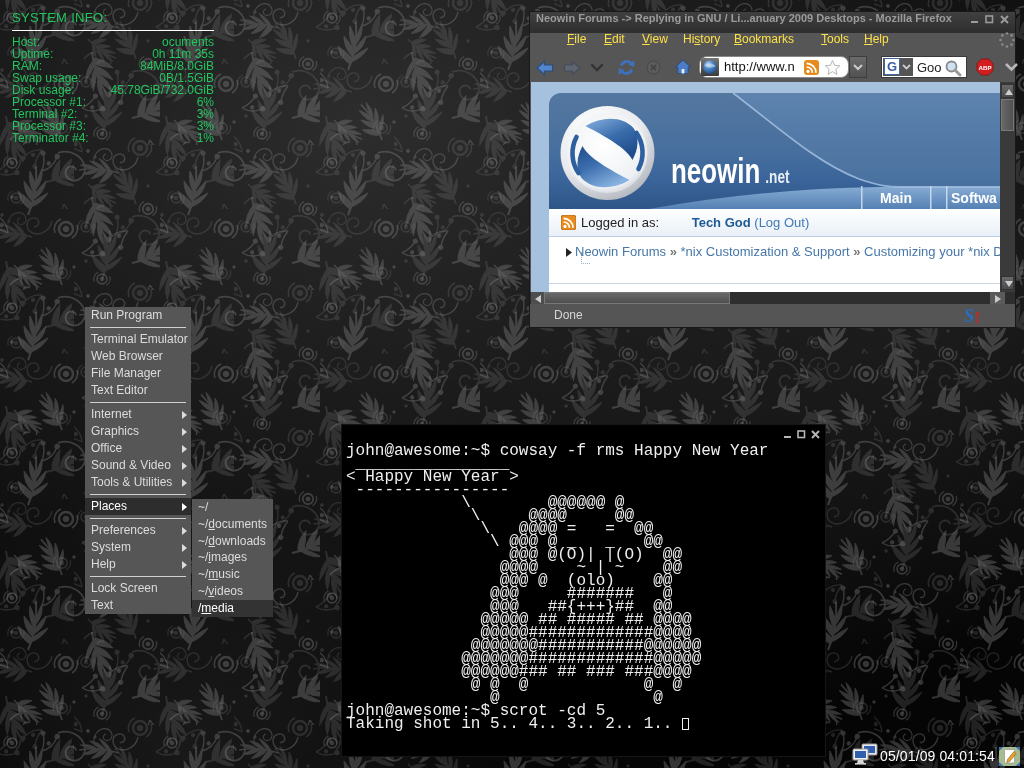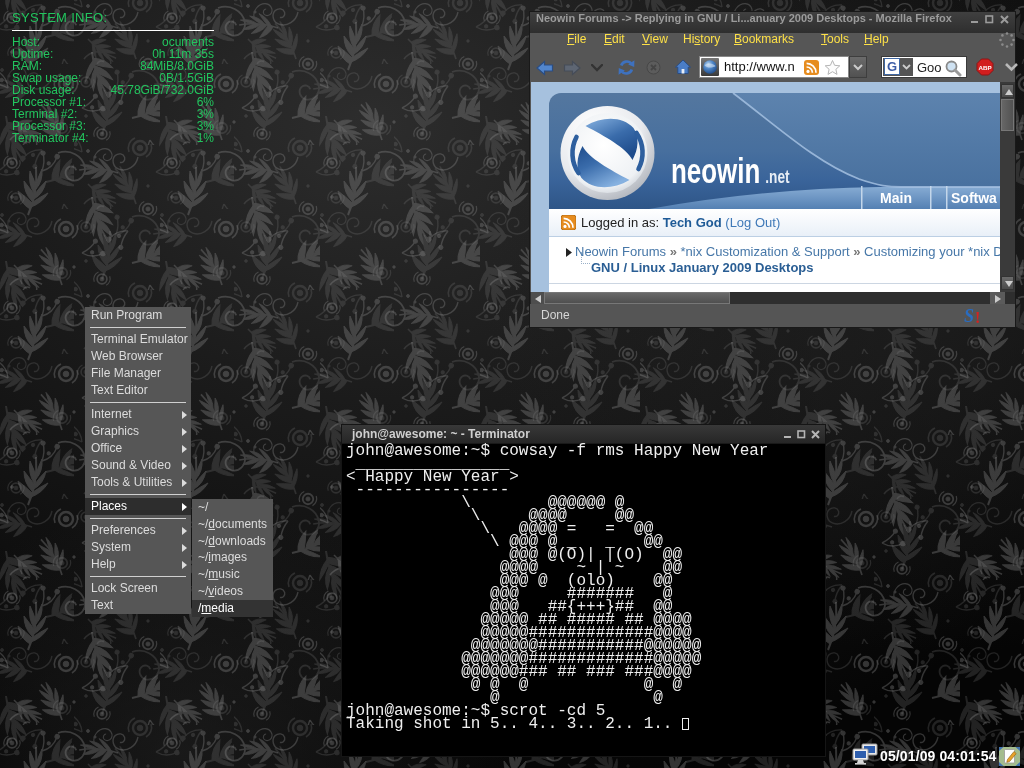--- a/index.html
+++ b/index.html
@@ -36,21 +36,21 @@
 #ff-title{position:absolute;left:0;top:0;right:0;height:21px;
  background:linear-gradient(#404040,#2e2e2e);color:#9b9b9b;font-size:11px;font-weight:bold;
  line-height:13px;padding-left:6px;box-sizing:border-box;white-space:nowrap;overflow:hidden;}
 #ff-menubar{position:absolute;left:0;top:13px;right:0;height:26px;color:#fde047;font-size:12px;margin-left:31px;}
 #ff-menubar span{position:absolute;top:0;line-height:28px;}
 #ff-toolbar{position:absolute;left:0;top:39px;right:0;height:31px;}
 #ff-content{position:absolute;left:1px;top:70px;width:469px;height:210px;background:#a6c1de;overflow:hidden;}
 #vscroll{position:absolute;left:470px;top:70px;width:15px;height:210px;background:#3a3a3a;}
 #hscroll{position:absolute;left:0;top:280px;width:485px;height:12px;background:#2e2e2e;}
 #ff-status{position:absolute;left:0px;top:292px;right:0;height:23px;background:#555;
- color:#d6d6d6;font-size:12px;line-height:23px;padding-left:11px;box-sizing:border-box;}
+ color:#d6d6d6;font-size:12px;line-height:23px;padding-left:24px;box-sizing:border-box;}
 
 
 #nw-head{position:absolute;left:18px;top:11px;width:451px;height:116px;
  background:linear-gradient(#54779f 0%,#476f9e 50%,#3a649a 75%,#2e5587 100%);
  border-radius:12px 0 0 0;overflow:hidden;}
 #nw-login{position:absolute;left:18px;top:127px;width:451px;height:28px;
  background:linear-gradient(#ffffff,#e9f0f8);border-bottom:1px solid #bccfe4;
  font-size:13px;color:#222;box-sizing:border-box;}
 #nw-body{position:absolute;left:18px;top:155px;width:485px;height:55px;background:#fff;}
 .bc{position:absolute;font-size:13px;color:#4677a8;white-space:nowrap;}
@@ -58,21 +58,21 @@
 
 #term{position:absolute;left:341px;top:424px;width:485px;height:333px;
  background:#000;border:1px solid #151515;box-sizing:border-box;}
 #term-title{position:absolute;left:0;top:0;right:0;height:19px;
  background:linear-gradient(#383838,#262626);border-bottom:1px solid #191919;
  color:#cfcfcf;font-weight:bold;font-size:12px;line-height:19px;padding-left:10px;box-sizing:border-box;}
 #term-text{position:absolute;left:4px;top:20px;color:#efefef;
  font-family:"Liberation Mono",monospace;font-size:16px;line-height:13px;white-space:pre;}
 
 
-#clock{position:absolute;left:880px;top:748px;color:#fff;font-size:14px;font-weight:bold;letter-spacing:0.12px;}
+#clock{position:absolute;left:880px;top:748px;color:#fff;font-size:14px;font-weight:normal;letter-spacing:0.12px;}
 </style>
 </head>
 <body>
 <svg id="wall" width="1024" height="768">
 <defs>
 <g id="feather">
   <path d="M0,0 Q10,-22 8,-48" fill="none" stroke-width="2"></path>
   <path d="M2,-6 Q-8,-12 -10,-24 Q-2,-18 4,-12z"></path>
   <path d="M4,-14 Q-4,-22 -4,-34 Q2,-26 7,-20z"></path>
   <path d="M6,-22 Q0,-32 2,-44 Q7,-34 8,-27z"></path>
@@ -292,21 +292,21 @@
       <path d="M0.6,15.8 L0.8,9 L6.8,11.4 Z" fill="#3e71be"></path>
     </svg>
     <svg class="abs" style="left:116px;top:9px" width="15" height="15" viewBox="0 0 15 15">
       <circle cx="7.5" cy="7.5" r="6.5" fill="#5c5c5c" stroke="#474747"></circle>
       <path d="M5,5 L10,10 M10,5 L5,10" stroke="#454545" stroke-width="1.8"></path>
     </svg>
     <svg class="abs" style="left:145px;top:8px" width="16" height="16" viewBox="0 0 16 16">
       <path d="M8,1 L15.5,8.2 L13.2,8.2 L13.2,14.5 L2.8,14.5 L2.8,8.2 L0.5,8.2 Z" fill="#4a7dc6" stroke="#2a4d83" stroke-width="1"></path>
       <rect x="6.6" y="10" width="2.8" height="4.5" fill="#e8eef6"></rect>
     </svg>
-    <div class="abs" style="left:169px;top:5px;width:150px;height:22px;background:#fff;border:1px solid #888;border-radius:0;box-sizing:border-box;">
+    <div class="abs" style="left:169px;top:5px;width:150px;height:22px;background:#fff;border:1px solid #888;border-radius:8px;box-sizing:border-box;">
       <div class="abs" style="left:1px;top:1px;width:18px;height:18px;background:linear-gradient(#777,#3a3a3a);border-radius:1px;">
         <svg width="18" height="18" viewBox="0 0 18 18">
           <defs>
               <radialGradient id="favg" cx="38%" cy="30%" r="75%">
                 <stop offset="0%" stop-color="#b8d4ee"></stop>
                 <stop offset="45%" stop-color="#4f86c6"></stop>
                 <stop offset="100%" stop-color="#1d4a88"></stop>
               </radialGradient>
             </defs>
           <circle cx="9" cy="9" r="6.8" fill="url(#favg)"></circle>
@@ -415,30 +415,29 @@
           <text x="131" y="0" font-size="19" font-weight="bold" fill="#e8eef5" font-family="Liberation Sans">.net</text>
         </g>
       </svg>
     </div>
     <div id="nw-login">
       <svg class="abs" style="left:12px;top:6px" width="15" height="15" viewBox="0 0 15 15">
         <rect width="15" height="15" rx="3" fill="#e68c1f" stroke="#b96f15"></rect>
         <circle cx="4" cy="11.4" r="1.6" fill="#fff"></circle>
         <path d="M2.6,7 A5.8,5.8 0 0 1 8.4,12.8 M2.6,3.4 A9.4,9.4 0 0 1 12,12.8" fill="none" stroke="#fff" stroke-width="1.7"></path>
       </svg>
-      <span class="abs" style="left:32px;top:6px;">Logged in as: <b style="color:#1e5a96;">Tech God</b> <span style="color:#3f79b8">(Log Out)</span></span>
+      <span class="abs" style="left:32px;top:6px;">Logged in as: <b style="color:#1e5a96;margin-left:29px;">Tech God</b> <span style="color:#3f79b8">(Log Out)</span></span>
     </div>
     <div id="nw-body">
       <svg class="abs" style="left:16px;top:11px" width="8" height="9" viewBox="0 0 8 9">
           <path d="M1,0 L7,4.5 L1,9 Z" fill="#222"></path>
         </svg>
       <div class="abs" style="left:32px;top:15px;width:1px;height:12px;border-left:1px dotted #9ab0c8;"></div>
       <div class="abs" style="left:32px;top:26px;width:9px;height:1px;border-top:1px dotted #9ab0c8;"></div>
       <span class="bc" style="left:26px;top:7px;">Neowin Forums <b style="color:#777">»</b> *nix Customization &amp; Support <b style="color:#777">»</b> Customizing your *nix D</span>
-      <span class="bc" style="left:42px;top:23px;font-weight:bold;color:#2a5e94;">GNU / Linux January 2009 Desktops</span>
       <div class="abs" style="left:0;top:46px;width:451px;height:1px;background:#ccd6e2;"></div>
     </div>
   </div>
   <div id="vscroll">
     <div class="abs" style="left:1px;top:2px;width:13px;height:14px;background:linear-gradient(#6a6a6a,#4a4a4a);border:1px solid #333;box-sizing:border-box;">
       <svg style="position:absolute;left:2.5px;top:4px" width="8" height="6" viewBox="0 0 8 6">
           <path d="M4,0 L8,6 L0,6 Z" fill="#ccc"></path>
         </svg>
     </div>
     <div class="abs" style="left:1px;top:17px;width:13px;height:32px;background:linear-gradient(90deg,#666,#525252);border:1px solid #777;box-sizing:border-box;"></div>
@@ -463,21 +462,20 @@
   </div>
   <div id="ff-status">Done
     <svg class="abs" style="left:434px;top:3px" width="18" height="18" viewBox="0 0 18 18">
       <text x="0" y="15" font-size="18" font-weight="bold" fill="#2a6cc0" font-family="Liberation Serif" font-style="italic">S</text>
       <text x="11" y="16" font-size="16" font-weight="bold" fill="#d42222" font-family="Liberation Serif">!</text>
     </svg>
   </div>
 </div>
 
 <div id="term">
-  <div id="term-title">john@awesome: ~ - Terminator</div>
   <svg class="abs" style="left:442px;top:5px" width="40" height="9" viewBox="0 0 40 9">
     <rect x="0" y="6" width="7" height="2" fill="#b5b5b5"></rect>
     <rect x="14" y="1" width="6.5" height="6.5" fill="none" stroke="#b5b5b5" stroke-width="1.6"></rect>
     <path d="M28,1 L35,8 M35,1 L28,8" stroke="#b5b5b5" stroke-width="2"></path>
   </svg>
   <div id="term-text">john@awesome:~$ cowsay -f rms Happy New Year
  ________________
 &lt; Happy New Year &gt;
  ----------------
             \        @@@@@@ @

